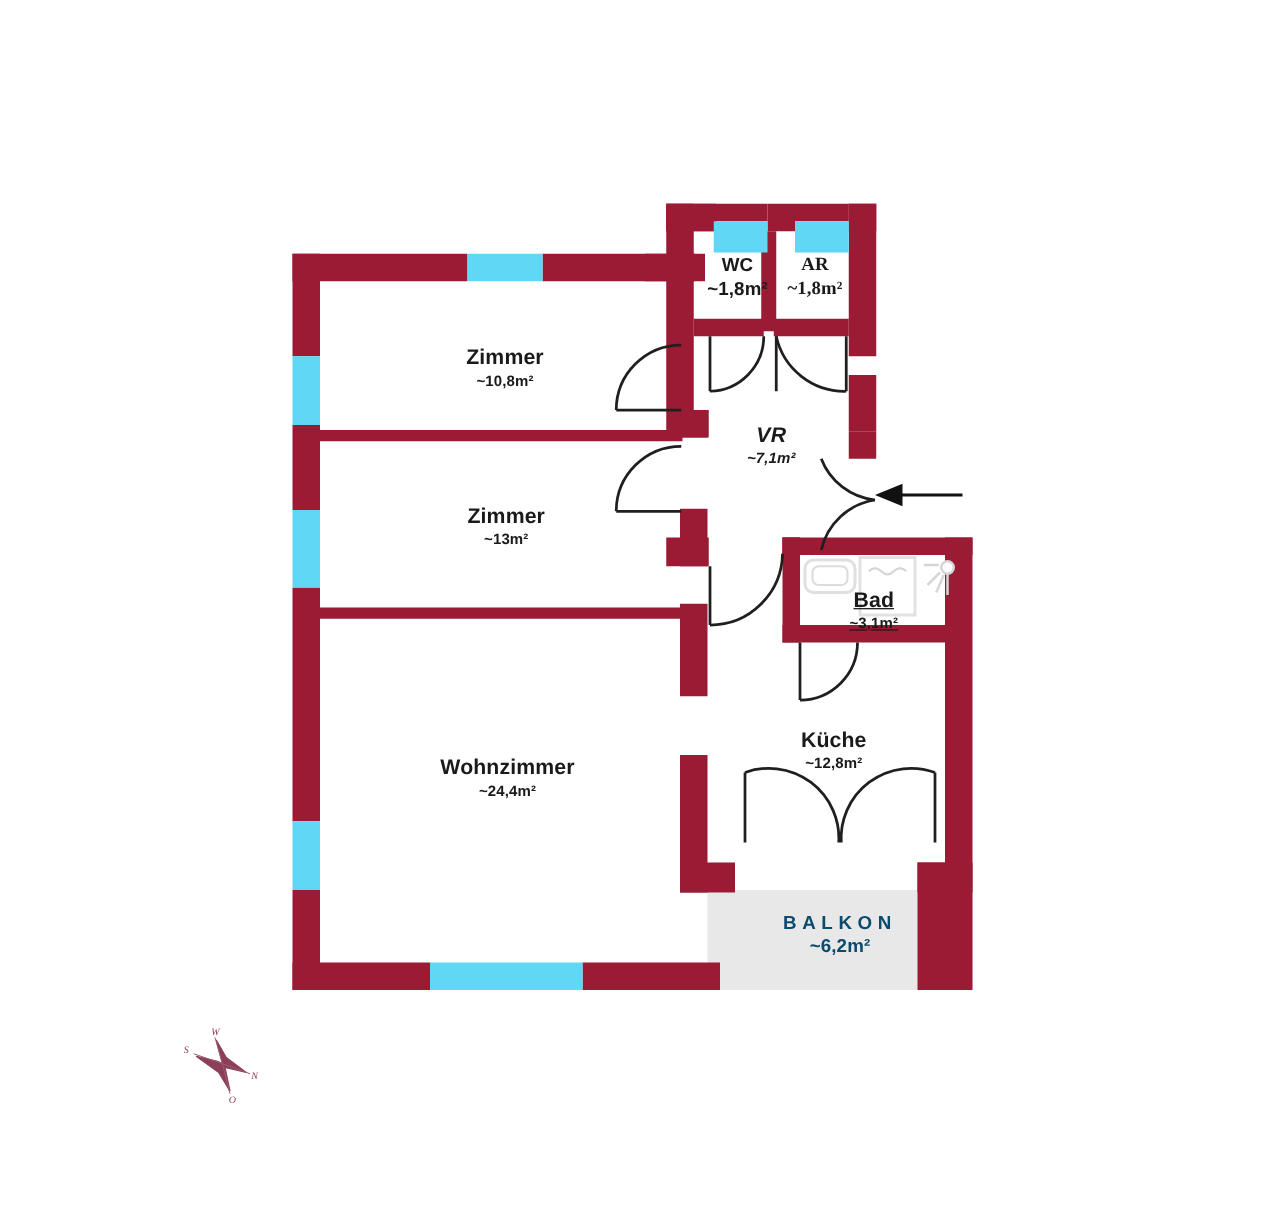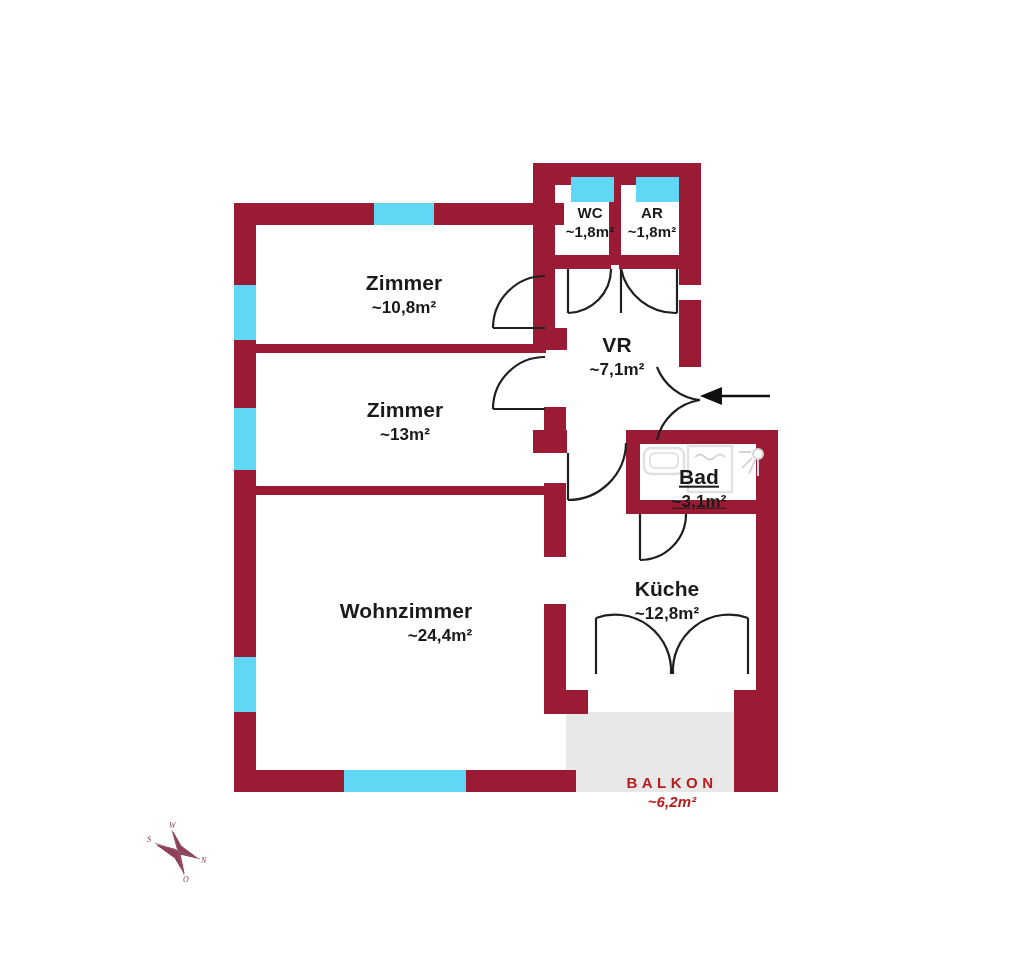--- a/index.html
+++ b/index.html
@@ -34,44 +34,42 @@
     font-family: "Liberation Sans", sans-serif;
     font-weight: bold;
     color: #1a1a1a;
     line-height: 1.28;
     white-space: nowrap;
     transform: translate(-50%, -50%);
     pointer-events: none;
   }
   .room-label .rl-name {
     display: block;
-    font-size: 21px;
+    font-size: 17px;
     letter-spacing: 0.1px;
   }
   .room-label .rl-area {
     display: block;
-    font-size: 17px;
+    font-size: 12px;
     letter-spacing: 0.1px;
   }
   .room-label.small .rl-name,
   .room-label.small .rl-area {
     font-size: 15px;
   }
   .room-label.balkon {
-    color: #b91c1c;
-    margin-top: 44px;
+    color: #0c4a6e;
   }
   .room-label.balkon .rl-name {
     letter-spacing: 4.5px;
     font-size: 15px;
   }
   .room-label.balkon .rl-area {
     font-size: 15px;
     letter-spacing: 0.1px;
-    font-style: italic;
   }
   .compass-wrap {
     position: absolute;
     left: 143px;
     top: 818px;
     width: 70px;
     height: 66px;
   }
   .compass-wrap svg {
     width: 70px;
@@ -220,51 +218,51 @@
       </g>
     </g>
 
   </svg>
 
   <div class="room-label small" style="left:590px; top:222px;">
     <span class="rl-name">WC</span>
     <span class="rl-area">~1,8m²</span>
   </div>
 
-  <div class="room-label small" style="left:652px; top:222px;">
+  <div class="room-label small" style="left:652px; top:222px;font-family:Liberation Serif, serif;">
     <span class="rl-name">AR</span>
     <span class="rl-area">~1,8m²</span>
   </div>
 
   <div class="room-label" style="left:404px; top:294px;">
     <span class="rl-name">Zimmer</span>
     <span class="rl-area">~10,8m²</span>
   </div>
 
-  <div class="room-label" style="left:617px; top:356px;">
+  <div class="room-label" style="left:617px; top:356px;font-style:italic;">
     <span class="rl-name">VR</span>
     <span class="rl-area">~7,1m²</span>
   </div>
 
   <div class="room-label" style="left:405px; top:421px;">
     <span class="rl-name">Zimmer</span>
     <span class="rl-area">~13m²</span>
   </div>
 
   <div class="room-label" style="left:699px; top:488px;text-decoration:underline;">
     <span class="rl-name">Bad</span>
     <span class="rl-area">~3,1m²</span>
   </div>
 
   <div class="room-label" style="left:667px; top:600px;">
     <span class="rl-name">Küche</span>
     <span class="rl-area">~12,8m²</span>
   </div>
 
-  <div class="room-label" style="left:406px; top:622px;text-align:right;">
+  <div class="room-label" style="left:406px; top:622px;">
     <span class="rl-name">Wohnzimmer</span>
     <span class="rl-area">~24,4m²</span>
   </div>
 
   <div class="room-label balkon" style="left:672px; top:748px;">
     <span class="rl-name">BALKON</span>
     <span class="rl-area">~6,2m²</span>
   </div>
 
   <div class="compass-wrap">

